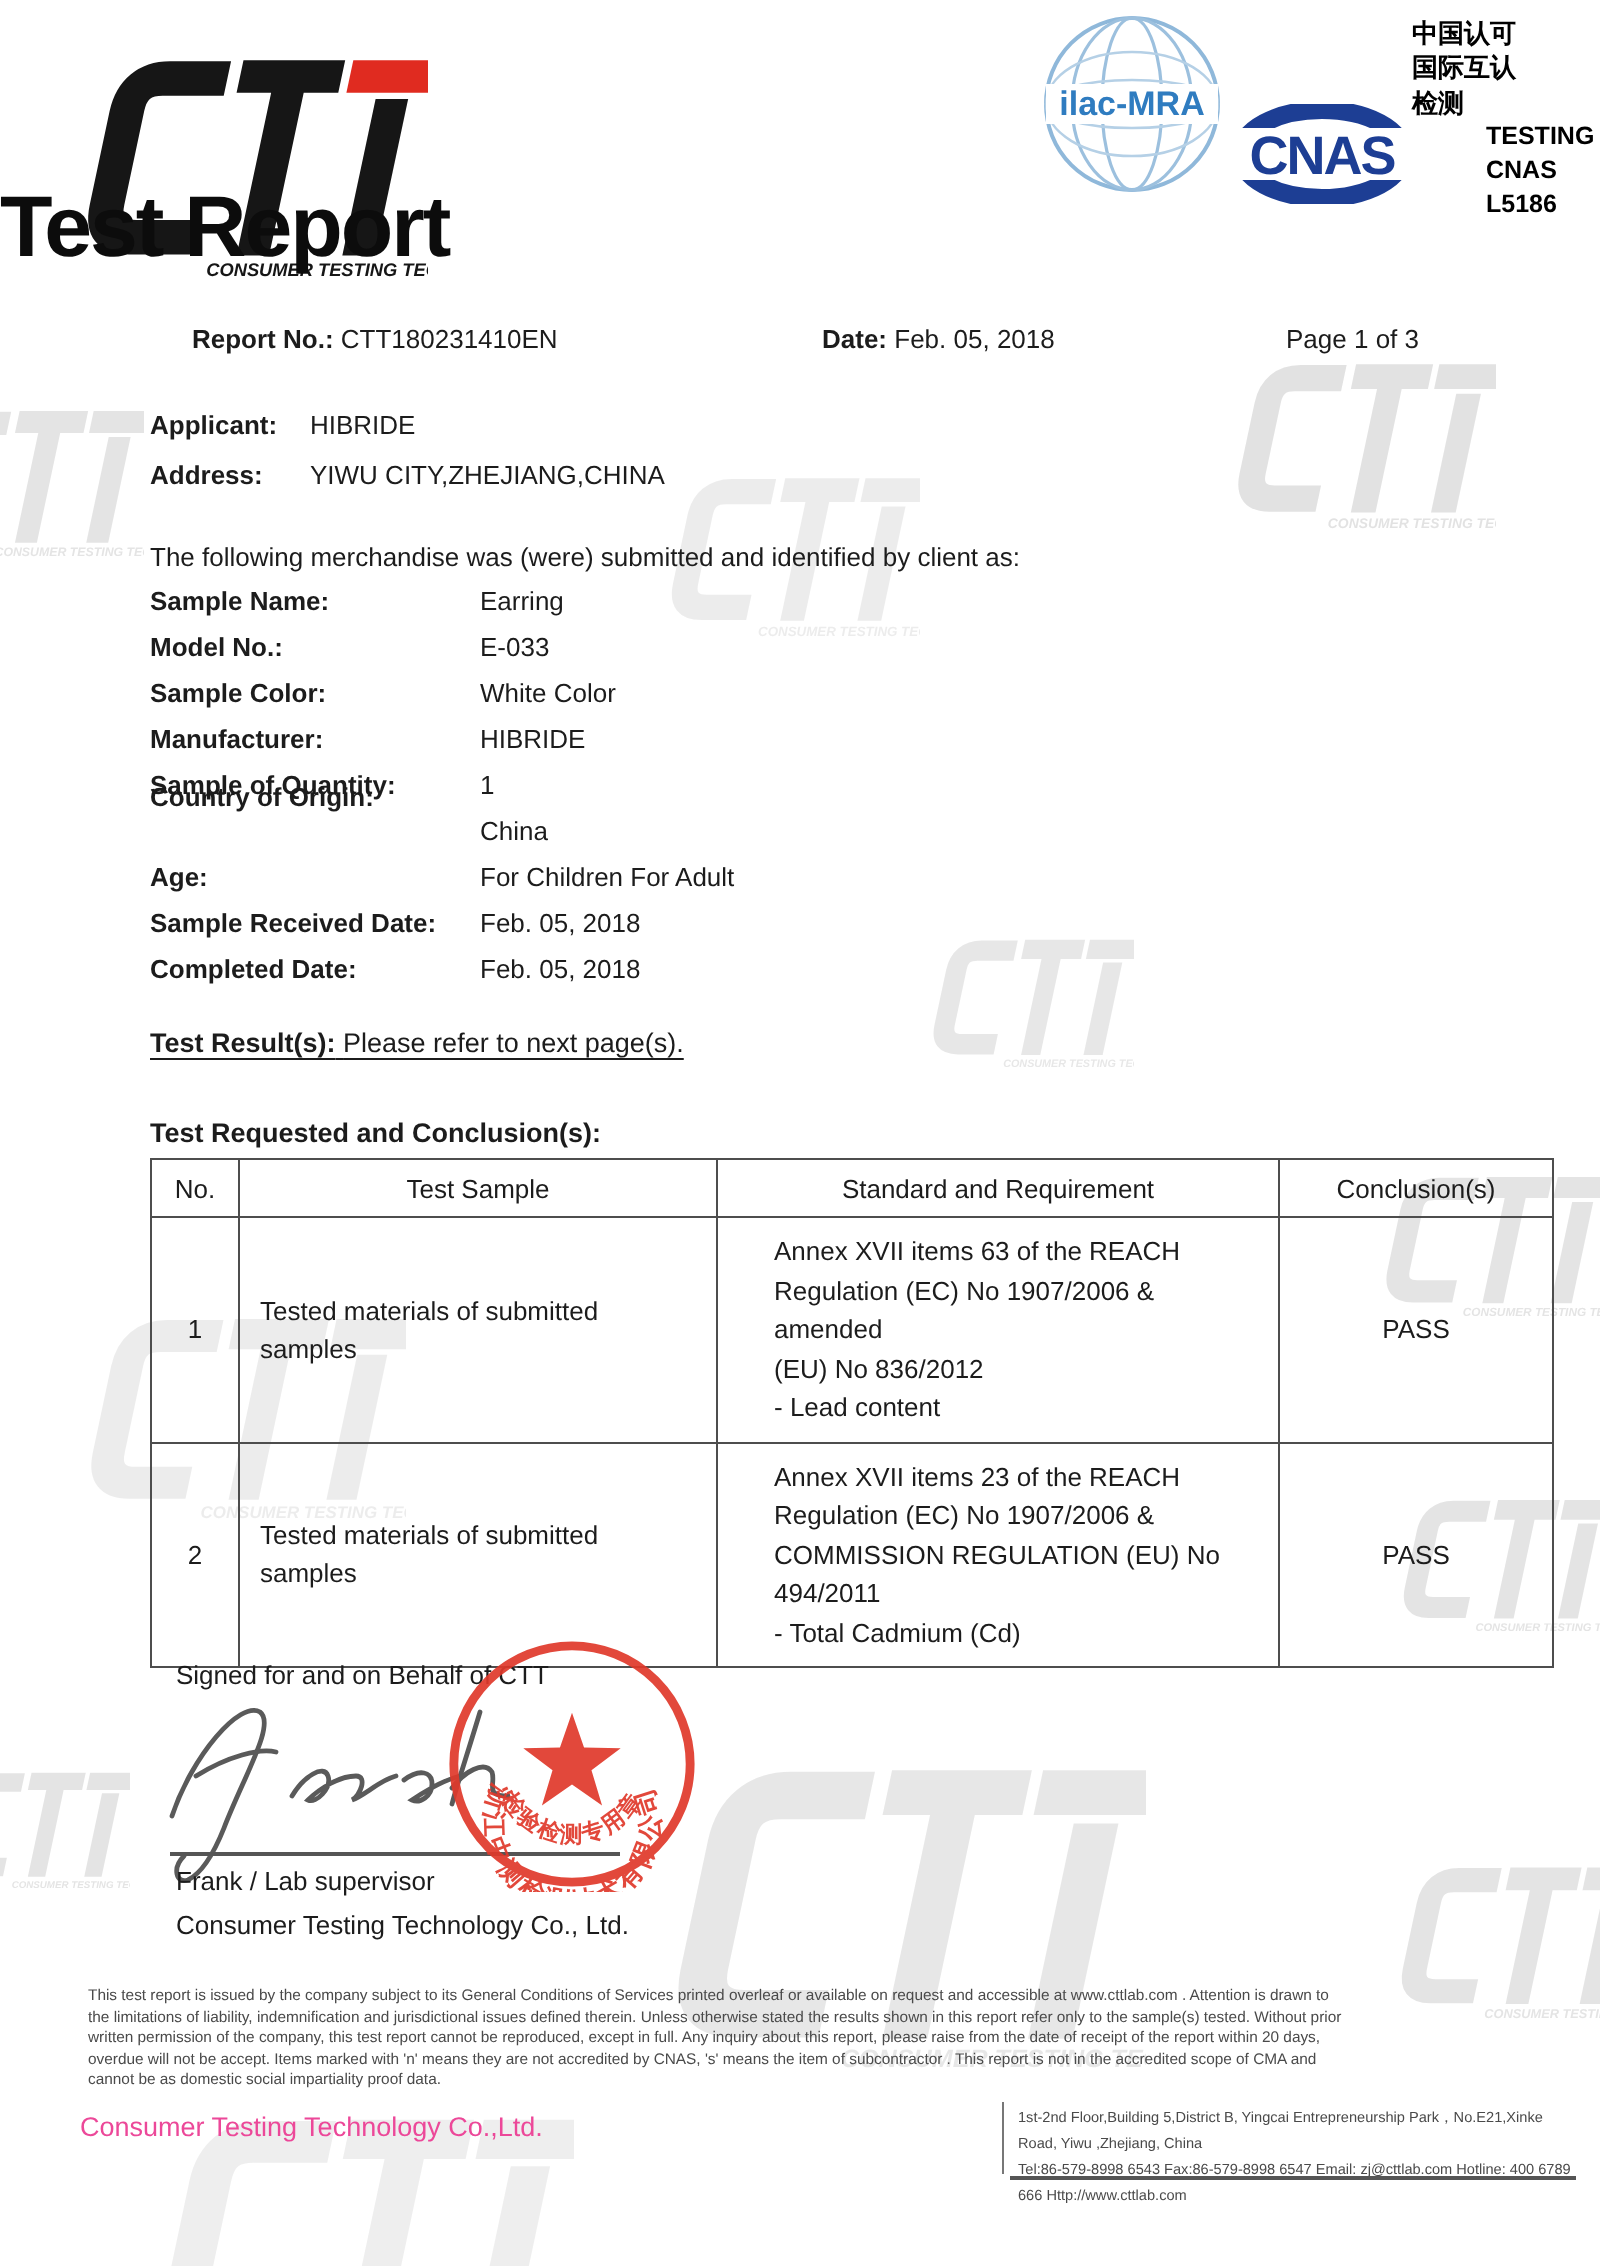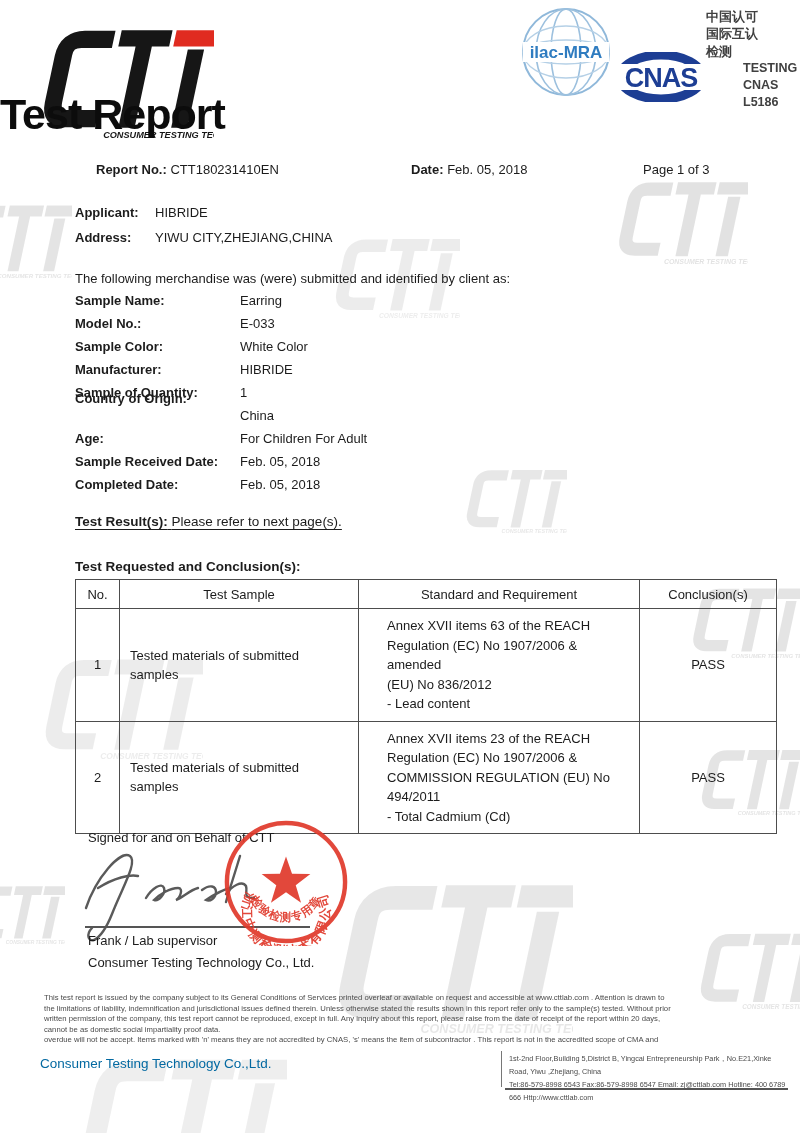--- a/index.html
+++ b/index.html
@@ -7,21 +7,21 @@
     position:relative;width:800px;height:1133px;margin:0 auto;
     background:#ffffff;overflow:hidden;
     font-family:"Liberation Sans", sans-serif;color:#1c1c1c;
   }
   .abs{position:absolute;}
   
   .wm{position:absolute;--logo-main:#dedede;--logo-accent:#dedede;pointer-events:none;}
   
   .ctt-logo{--logo-main:#161616;--logo-accent:#e02b20;}
   .title{left:0;right:0;top:90px;text-align:left;font-size:43px;font-weight:bold;letter-spacing:-1px;color:#0c0c0c;}
-  .accred{left:706px;top:8px;font-size:13px;font-weight:bold;color:#404040;line-height:1.34;}
+  .accred{left:706px;top:8px;font-size:13px;font-weight:bold;color:#000000;line-height:1.34;}
   .accred .en{font-size:12.5px;margin-left:37px;}
   
   .t13{font-size:13px;}
   b.lbl{font-weight:bold;}
   .fieldrow{white-space:nowrap;margin-left:21px;}
   .field-label{position:absolute;left:75px;font-weight:bold;font-size:13px;}
   .field-value{position:absolute;left:240px;font-size:13px;}
   
   .result-line{left:75px;top:514px;font-size:13.5px;text-decoration:underline;text-underline-offset:3px;}
   .heading{left:75px;top:559px;font-size:13.5px;font-weight:bold;}
@@ -35,21 +35,21 @@
   td.c-con{width:128px;text-align:center;vertical-align:middle;}
   
   .signedfor{left:88px;top:830px;font-size:13px;}
   .sigline{left:85px;top:926px;width:225px;border-bottom:2px solid #555;height:0;}
   .supervisor{left:88px;top:933px;font-size:13px;}
   .sig-company{left:88px;top:955px;font-size:13px;}
   .stamp{left:222px;top:818px;opacity:.92;}
   .stamp text{font-weight:bold;}
   
   .fineprint{left:44px;top:993px;width:744px;font-size:7.7px;line-height:10.6px;color:#4a4a4a;}
-  .foot-company{left:40px;top:1056px;font-size:13.5px;color:#0369a1;}
+  .foot-company{left:40px;top:1056px;font-size:13.5px;color:#ec4899;}
   .foot-divider{left:501px;top:1051px;height:36px;border-left:1.5px solid #777;width:0;}
   .foot-right{left:509px;top:1052px;width:280px;font-size:7.3px;line-height:13px;color:#4a4a4a;}
   .foot-rule{left:505px;top:1088px;width:283px;border-top:2px solid #555;height:0;}
   svg text{font-family:"Liberation Sans", sans-serif;}
 </style>
 </head>
 <body>
 
 <div class="page">
 
@@ -237,22 +237,22 @@
     </text>
     <text font-size="11.5" fill="#e0392b" letter-spacing="1">
       <textPath href="#arcBottom" startOffset="50%" text-anchor="middle">检验检测专用章</textPath>
     </text>
   </svg>
 
   <div class="abs fineprint">
     <div>This test report is issued by the company subject to its General Conditions of Services printed overleaf or available on request and accessible at www.cttlab.com . Attention is drawn to</div>
     <div>the limitations of liability, indemnification and jurisdictional issues defined therein. Unless otherwise stated the results shown in this report refer only to the sample(s) tested. Without prior</div>
     <div>written permission of the company, this test report cannot be reproduced, except in full. Any inquiry about this report, please raise from the date of receipt of the report within 20 days,</div>
+    <div>overdue will not be accept. Items marked with 'n' means they are not accredited by CNAS, 's' means the item of subcontractor . This report is not in the accredited scope of CMA and</div>
     <div>cannot be as domestic social impartiality proof data.</div>
-    <div>overdue will not be accept. Items marked with 'n' means they are not accredited by CNAS, 's' means the item of subcontractor . This report is not in the accredited scope of CMA and</div>
   </div>
 
   <div class="abs foot-company">Consumer Testing Technology Co.,Ltd.</div>
   <div class="abs foot-divider"></div>
   <div class="abs foot-right">
     <div>1st-2nd Floor,Building 5,District B, Yingcai Entrepreneurship Park，No.E21,Xinke Road, Yiwu ,Zhejiang, China</div>
     <div>Tel:86-579-8998 6543    Fax:86-579-8998 6547    Email: zj@cttlab.com    Hotline: 400 6789 666      Http://www.cttlab.com</div>
   </div>
   <div class="abs foot-rule"></div>
 

